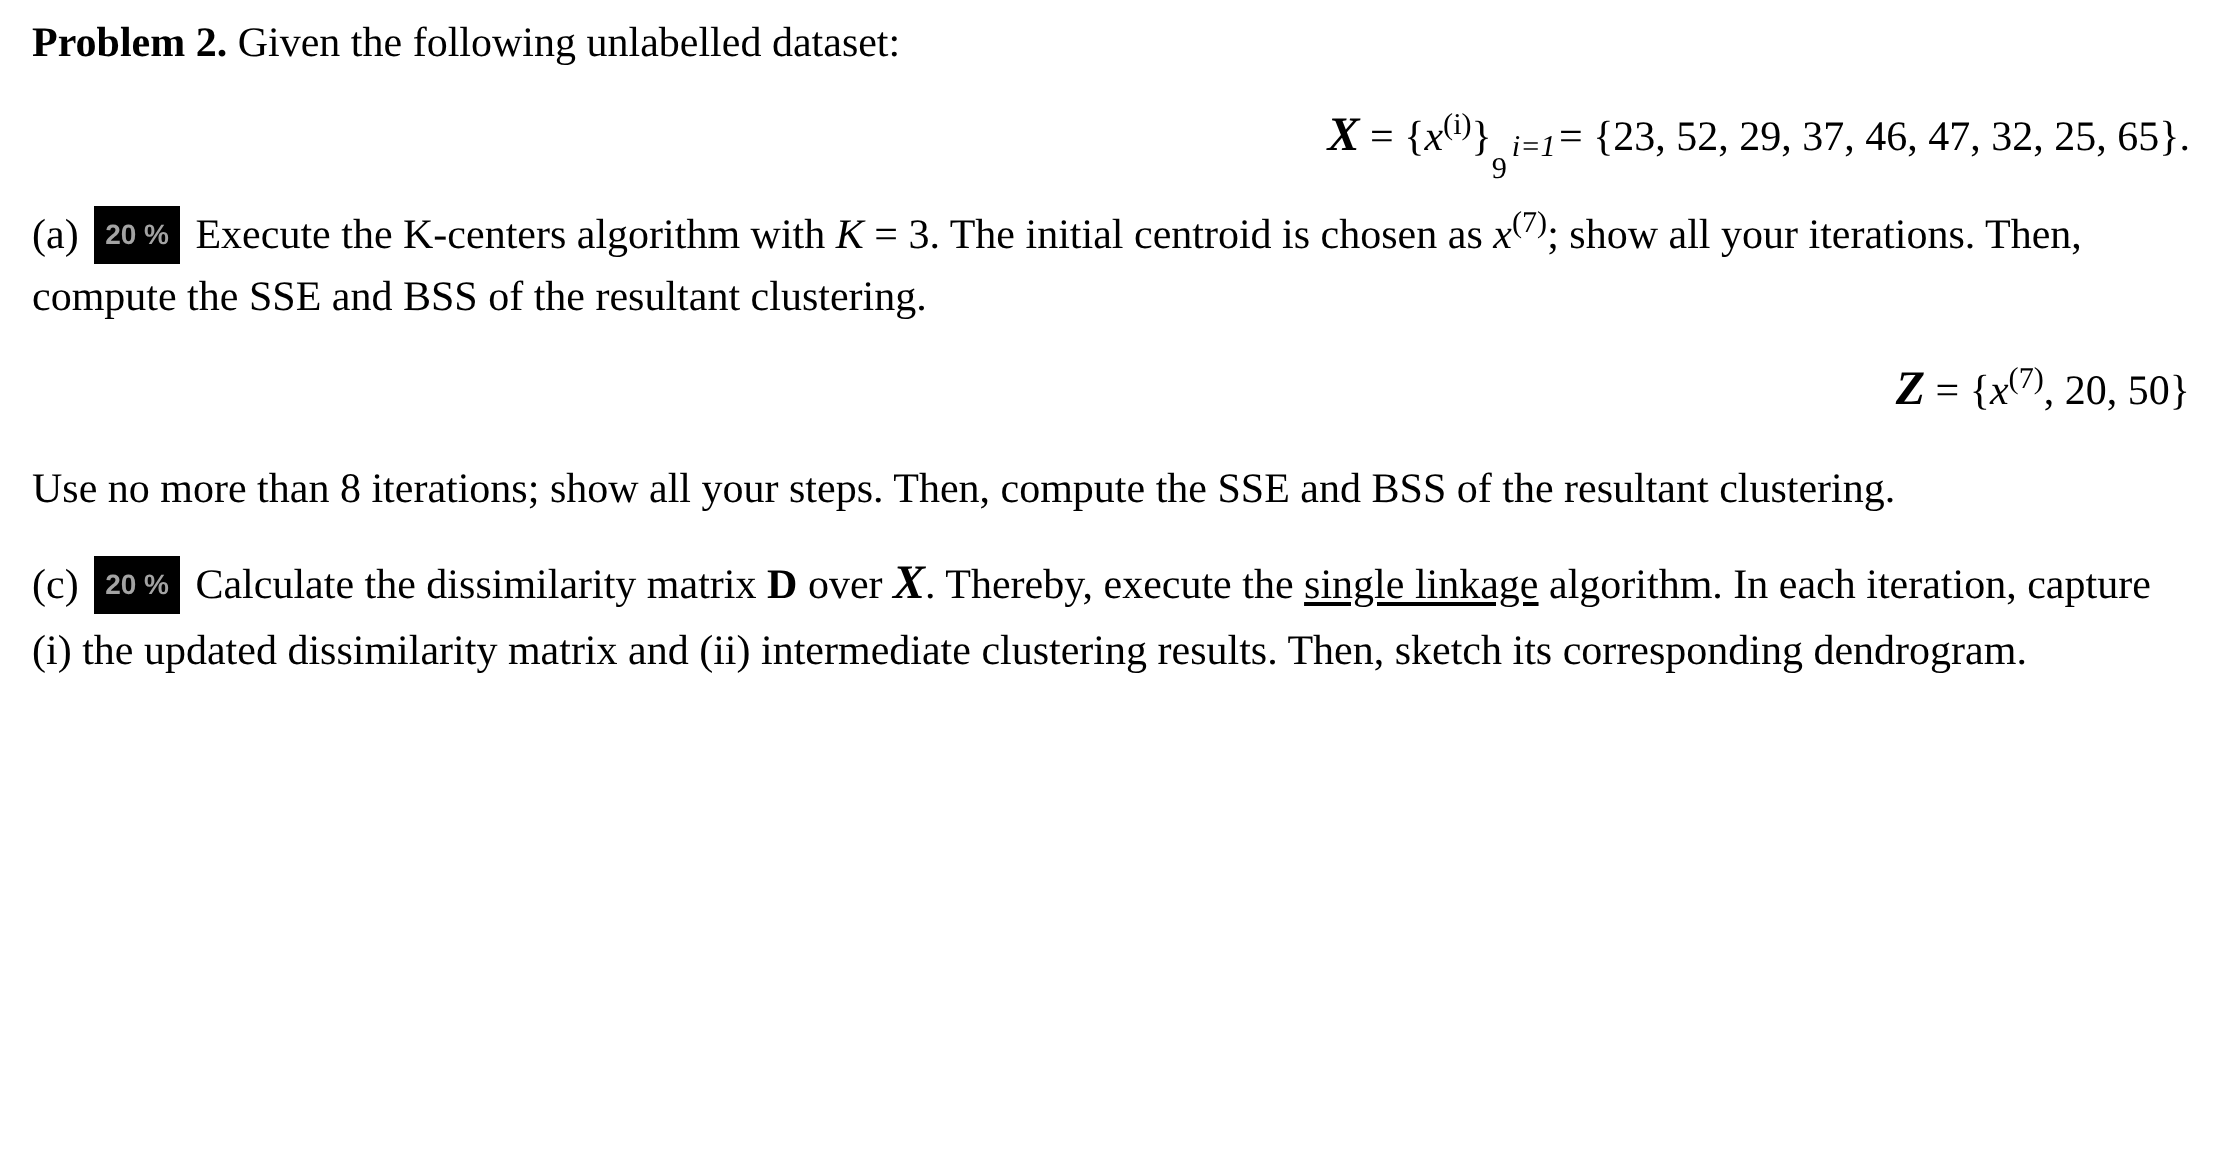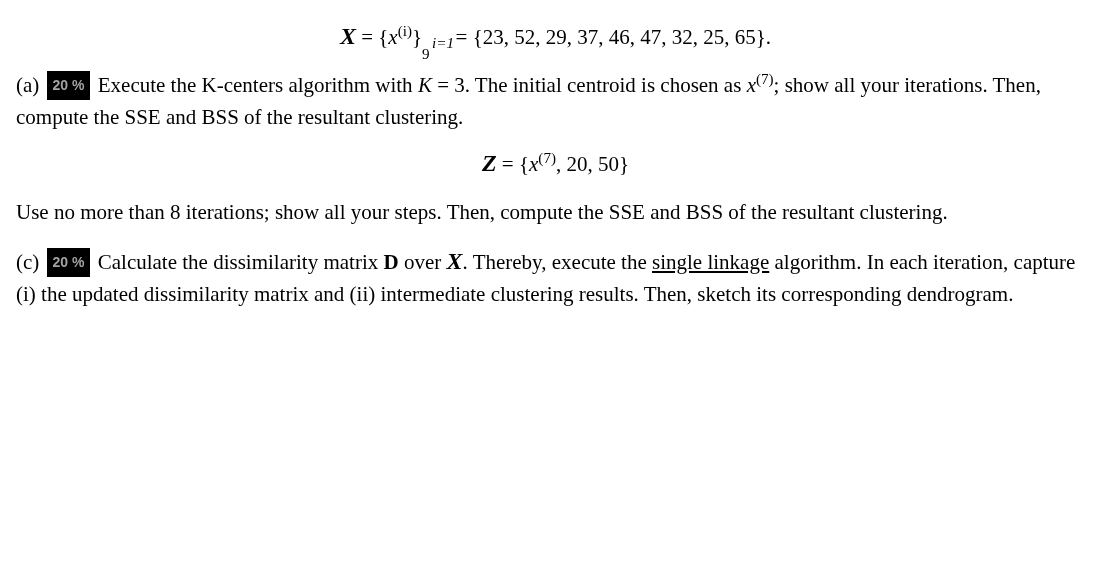--- a/index.html
+++ b/index.html
@@ -17,21 +17,21 @@
     padding: 6px 14px 14px 16px;
   }
   .problem-title {
     font-weight: bold;
     display: inline;
   }
   .problem-intro {
     display: inline;
   }
   .math-block {
-    text-align: center;
+    text-align: right;
     margin: 12px 0 16px 0;
     font-family: Georgia, 'Times New Roman', serif;
   }
   .math-var {
     font-style: italic;
   }
   .script-x {
     font-family: 'Brush Script MT', 'Comic Sans MS', cursive;
     font-style: italic;
     font-size: 24px;
@@ -91,20 +91,24 @@
   .bold-it {
     font-weight: bold;
     font-style: italic;
   }
 </style>
 </head>
 <body>
 
 <div class="page">
 
+  <div>
+    <span class="problem-title">Problem 2.</span>
+    <span class="problem-intro"> Given the following unlabelled dataset:</span>
+  </div>
 
   <div class="math-block">
     <span class="script-x bold-it">X</span>
     <span> = {</span><span class="math-var">x</span><sup>(i)</sup><span>}</span><span class="subsup"><span class="sup">9</span><span class="sub" style="font-style: italic;">i=1</span></span><span>= {23, 52, 29, 37, 46, 47, 32, 25, 65}.</span>
   </div>
 
   <div class="part">
     <span class="part-label">(a)</span>
     <span class="pct-badge">20 %</span>
     <span class="part-body">

